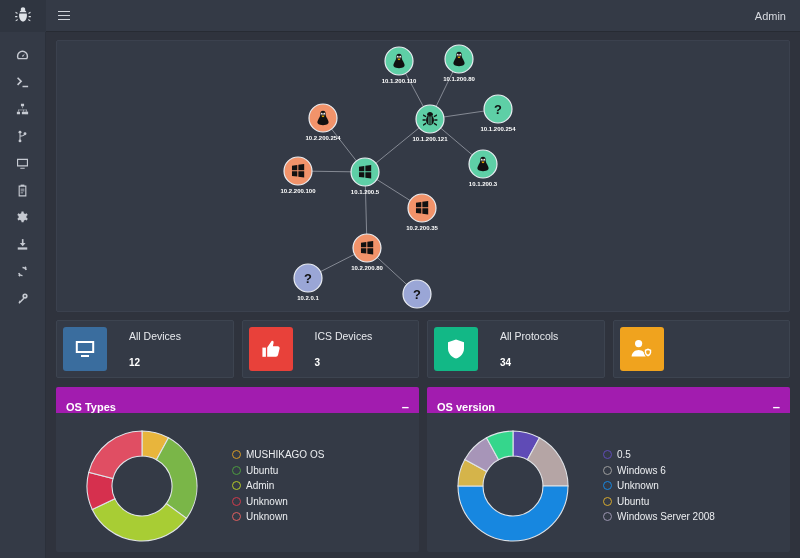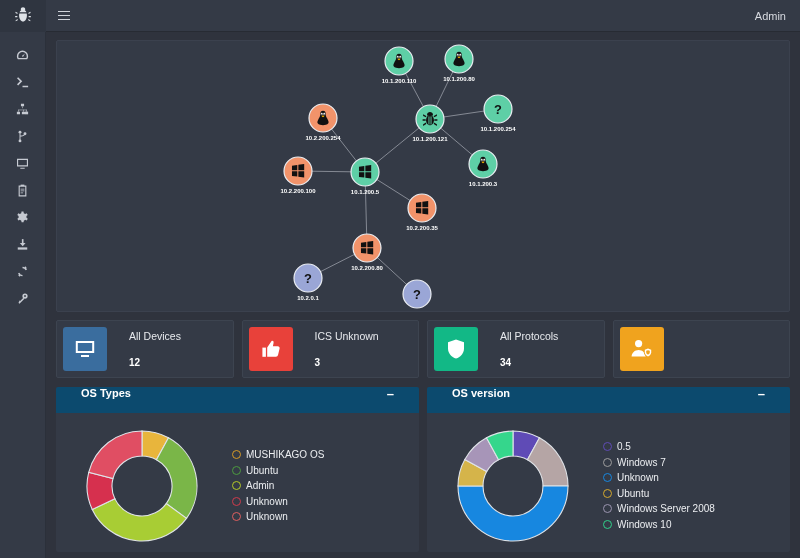--- a/index.html
+++ b/index.html
@@ -84,22 +84,22 @@
   
   .panels {
     position: absolute; left: 10px; top: 355px; width: 734px; height: 165px;
     display: flex; gap: 8px;
   }
   .panel {
     flex: 1; background: #343a46; border-radius: 2px;
     display: flex; flex-direction: column; overflow: hidden;
   }
   .panel-head {
-    height: 26px; background: #0c4a6e;
-    display: flex; align-items: flex-start; padding: 0 25px;
+    height: 26px; background: #a21caf;
+    display: flex; align-items: flex-end; padding: 0 10px;
   }
   .panel-head .h {
     color: #ffffff; font-size: 11px; font-weight: bold;
   }
   .panel-head .minimize {
     margin-left: auto; color: #ffffff; font-size: 13px; line-height: 1;
     font-weight: bold;
   }
   .panel-body { flex: 1; display: flex; align-items: center; padding: 6px 0 0 0; }
   .donut-wrap { width: 172px; display: flex; justify-content: center; }
@@ -352,21 +352,21 @@
       </div>
 
       <div class="card">
         <div class="ico" style="background:#e8413a">
           <svg viewBox="0 0 24 24">
               <path d="M3.4 10.6h3.5v9.2H3.4z"></path>
               <path d="M8.2 10.4 12.6 4c1.3-.5 2.2.3 2 1.7l-.7 3.6h4.8c1.4 0 2.2 1 1.9 2.3l-1.5 6.2c-.3 1.2-1 1.9-2.2 1.9H8.2z"></path>
             </svg>
         </div>
         <div class="txt">
-          <div class="ttl">ICS Unknown</div>
+          <div class="ttl">ICS Devices</div>
           <div class="val">3</div>
         </div>
       </div>
 
       <div class="card">
         <div class="ico" style="background:#12b886">
           <svg viewBox="0 0 24 24">
               <path d="M12 2.4 20 5.2v6.2c0 4.6-3.3 8.6-8 10.2-4.7-1.6-8-5.6-8-10.2V5.2z"></path>
             </svg>
         </div>
@@ -448,38 +448,34 @@
                 <path d="M36.50354792440566,14.803132597587506 A55,55 0 0 1 62.99999999999999,8 L62.99999999999999,33 A30,30 0 0 0 48.54738977694854,36.71079959868409 Z" fill="#35d68c" stroke="#dfe3e8" stroke-width="1.1"></path>
               </svg>
           </div>
           <div class="legend" id="legend1">
               <div class="row">
                 <span class="dot" style="border-color: rgb(95, 75, 182);"></span>
                 <span class="lbl">0.5</span>
               </div>
               <div class="row">
                 <span class="dot" style="border-color: rgb(157, 157, 157);"></span>
-                <span class="lbl">Windows 7</span>
+                <span class="lbl">Windows 6</span>
               </div>
               <div class="row">
                 <span class="dot" style="border-color: rgb(23, 135, 224);"></span>
                 <span class="lbl">Unknown</span>
               </div>
               <div class="row">
                 <span class="dot" style="border-color: rgb(213, 169, 46);"></span>
                 <span class="lbl">Ubuntu</span>
               </div>
               <div class="row">
                 <span class="dot" style="border-color: rgb(155, 149, 176);"></span>
                 <span class="lbl">Windows Server 2008</span>
               </div>
-              <div class="row">
-                <span class="dot" style="border-color: rgb(47, 209, 138);"></span>
-                <span class="lbl">Windows 10</span>
-              </div>
             </div>
         </div>
       </div>
 
     </div>
 
   </div>
 </div>
 
 </body></html>

